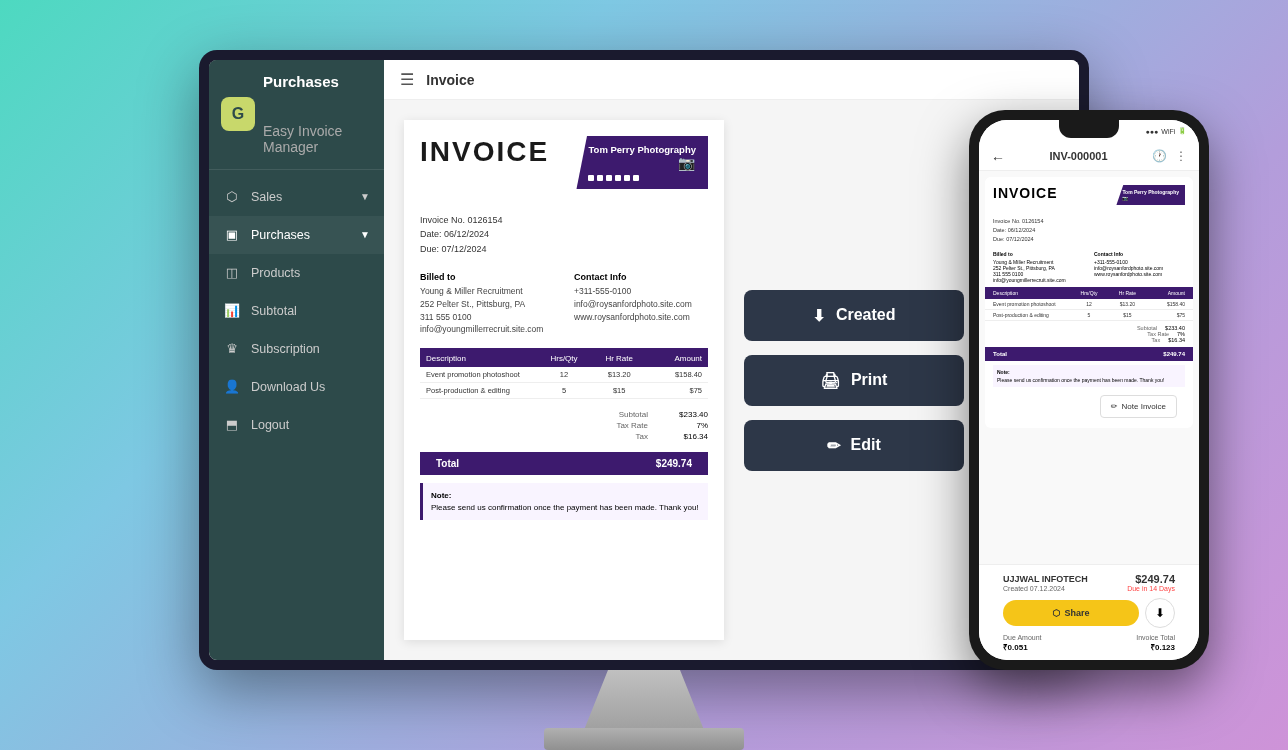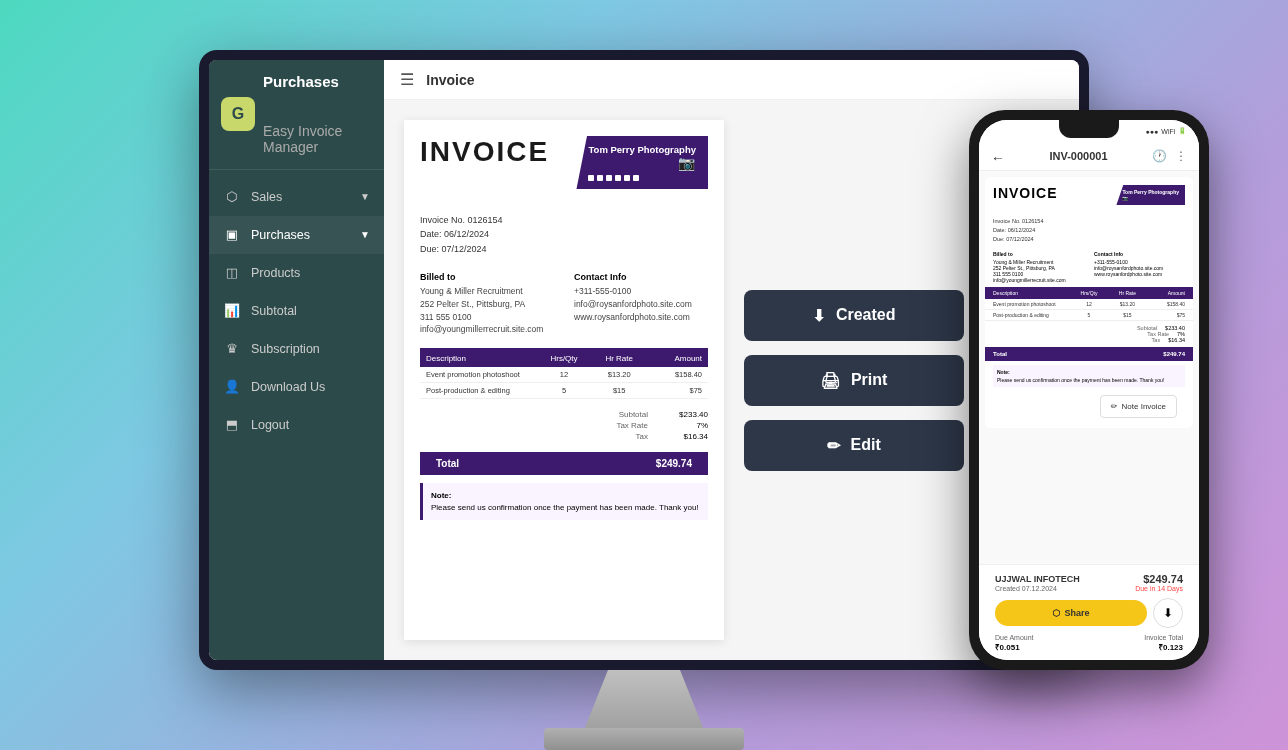--- a/index.html
+++ b/index.html
@@ -435,21 +435,21 @@
       align-items: center;
       gap: 4px;
       font-size: 8px;
       color: #333;
       cursor: pointer;
       float: right;
     }
 
     .phone-bottom {
       background: white;
-      padding: 8px 16px;
+      padding: 8px 24px;
       border-top: 1px solid #eee;
     }
     .phone-company { font-size: 9px; font-weight: 700; color: #333; }
     .phone-amount { font-size: 11px; font-weight: 700; color: #333; }
     .phone-due { font-size: 7px; color: #f44; }
     .phone-created { font-size: 7px; color: #666; }
     .phone-share-row {
       display: flex;
       gap: 6px;
       margin-top: 6px;

